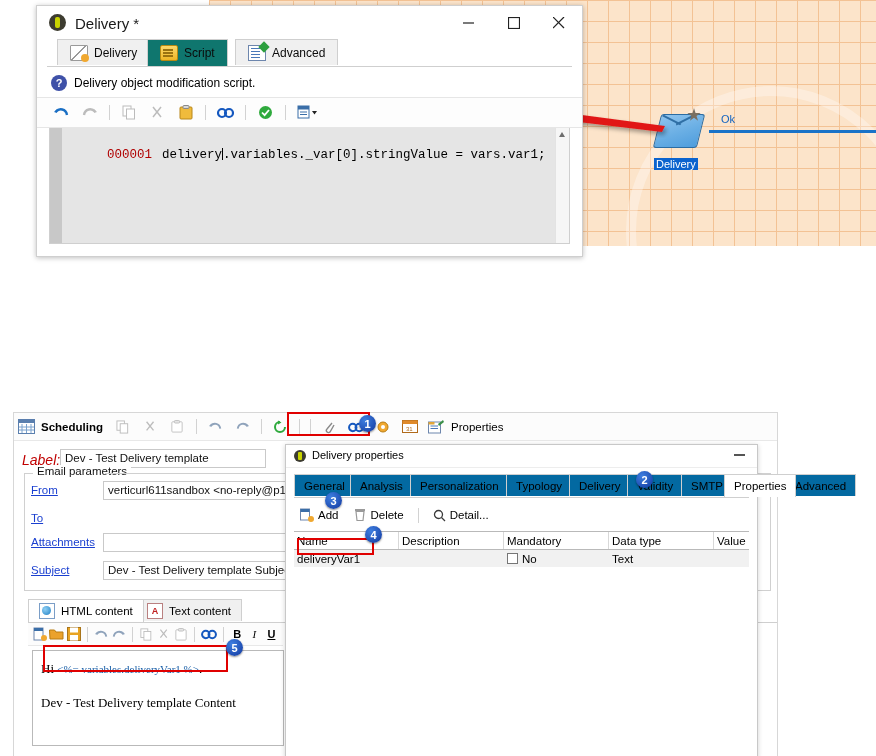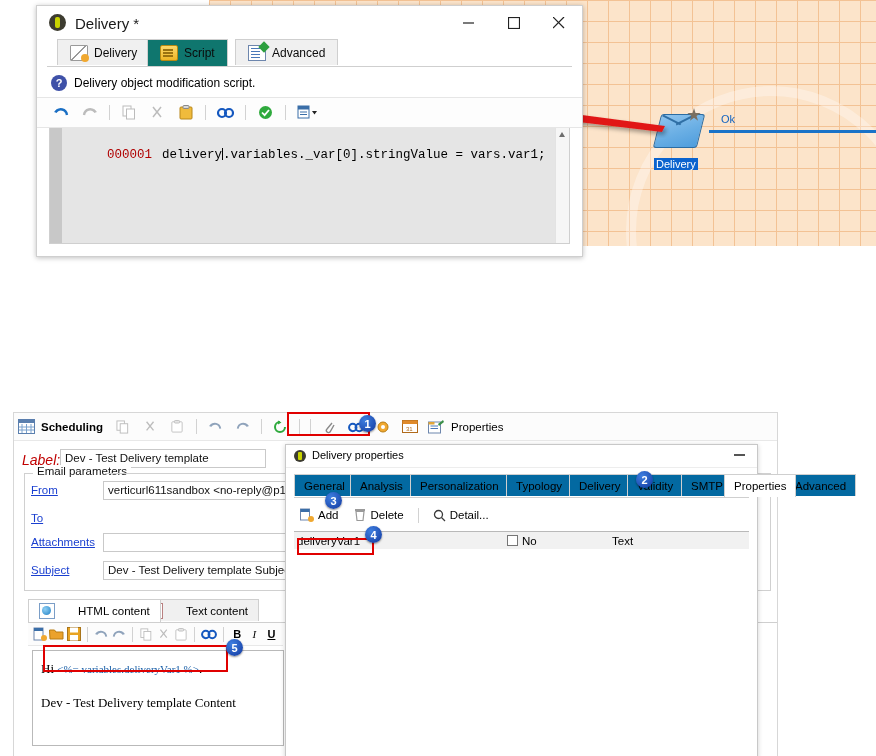--- a/index.html
+++ b/index.html
@@ -168,21 +168,21 @@
     content:"";position:absolute;left:0;top:0;width:10px;height:1px;background:#d0d0d0;
   }
   #fieldset-email::after{
     content:"";position:absolute;right:0;top:0;left:80px;height:1px;background:#d0d0d0;
   }
   .erow{display:flex;align-items:flex-start;margin-bottom:9px;}
   .elabel{width:72px;flex:none;padding-top:3px;}
   
   #bl-ctabs{position:relative;height:23px;margin:8px 0 0 14px;border-bottom:1px solid #cfcfcf;}
   .ctab{
-    position:absolute;top:0;height:22px;box-sizing:border-box;display:flex;align-items:center;gap:23px;
+    position:absolute;top:0;height:22px;box-sizing:border-box;display:flex;align-items:center;gap:6px;
     padding:0 10px;font-size:11.5px;border:1px solid #cfcfcf;border-bottom:none;background:#f0f0f0;
   }
   .ctab.active{background:#fff;height:23px;z-index:2;}
   .ic-html{width:14px;height:14px;background:#fff;border:1px solid #7b9ec7;position:relative;}
   .ic-html::after{content:"";position:absolute;left:2px;top:2px;width:9px;height:9px;border-radius:50%;
     background:radial-gradient(circle at 35% 35%,#8fd0f5,#1f7fc4);}
   .ic-txt{width:14px;height:14px;background:#fff;border:1px solid #b98080;position:relative;
     display:flex;align-items:center;justify-content:center;color:#c02020;font-size:9px;font-weight:bold;}
   #bl-ctoolbar{
     display:flex;align-items:center;height:23px;gap:2px;margin:0 0 0 14px;padding:2px 4px;
@@ -650,20 +650,27 @@
         <svg width="13" height="13" viewBox="0 0 13 13">
             <circle cx="5.5" cy="5.5" r="4" fill="none" stroke="#3a3a3a" stroke-width="1.3"></circle>
             <line x1="8.5" y1="8.5" x2="12" y2="12" stroke="#3a3a3a" stroke-width="1.3"></line>
           </svg>
       </span>
       <span>Detail...</span>
     </div>
   </div>
 
   <div id="pd-table">
+    <div id="pd-thead">
+      <div style="width:105px;">Name</div>
+      <div style="width:105px;">Description</div>
+      <div style="width:105px;">Mandatory</div>
+      <div style="width:105px;">Data type</div>
+      <div style="width:35px;border-right:none;">Value</div>
+    </div>
     <div class="pd-row">
       <div style="width:105px;">deliveryVar1</div>
       <div style="width:105px;"></div>
       <div style="width:105px;">
         <span class="cb"></span>
         <span>No</span>
       </div>
       <div style="width:105px;">Text</div>
       <div style="width:35px;"></div>
     </div>

